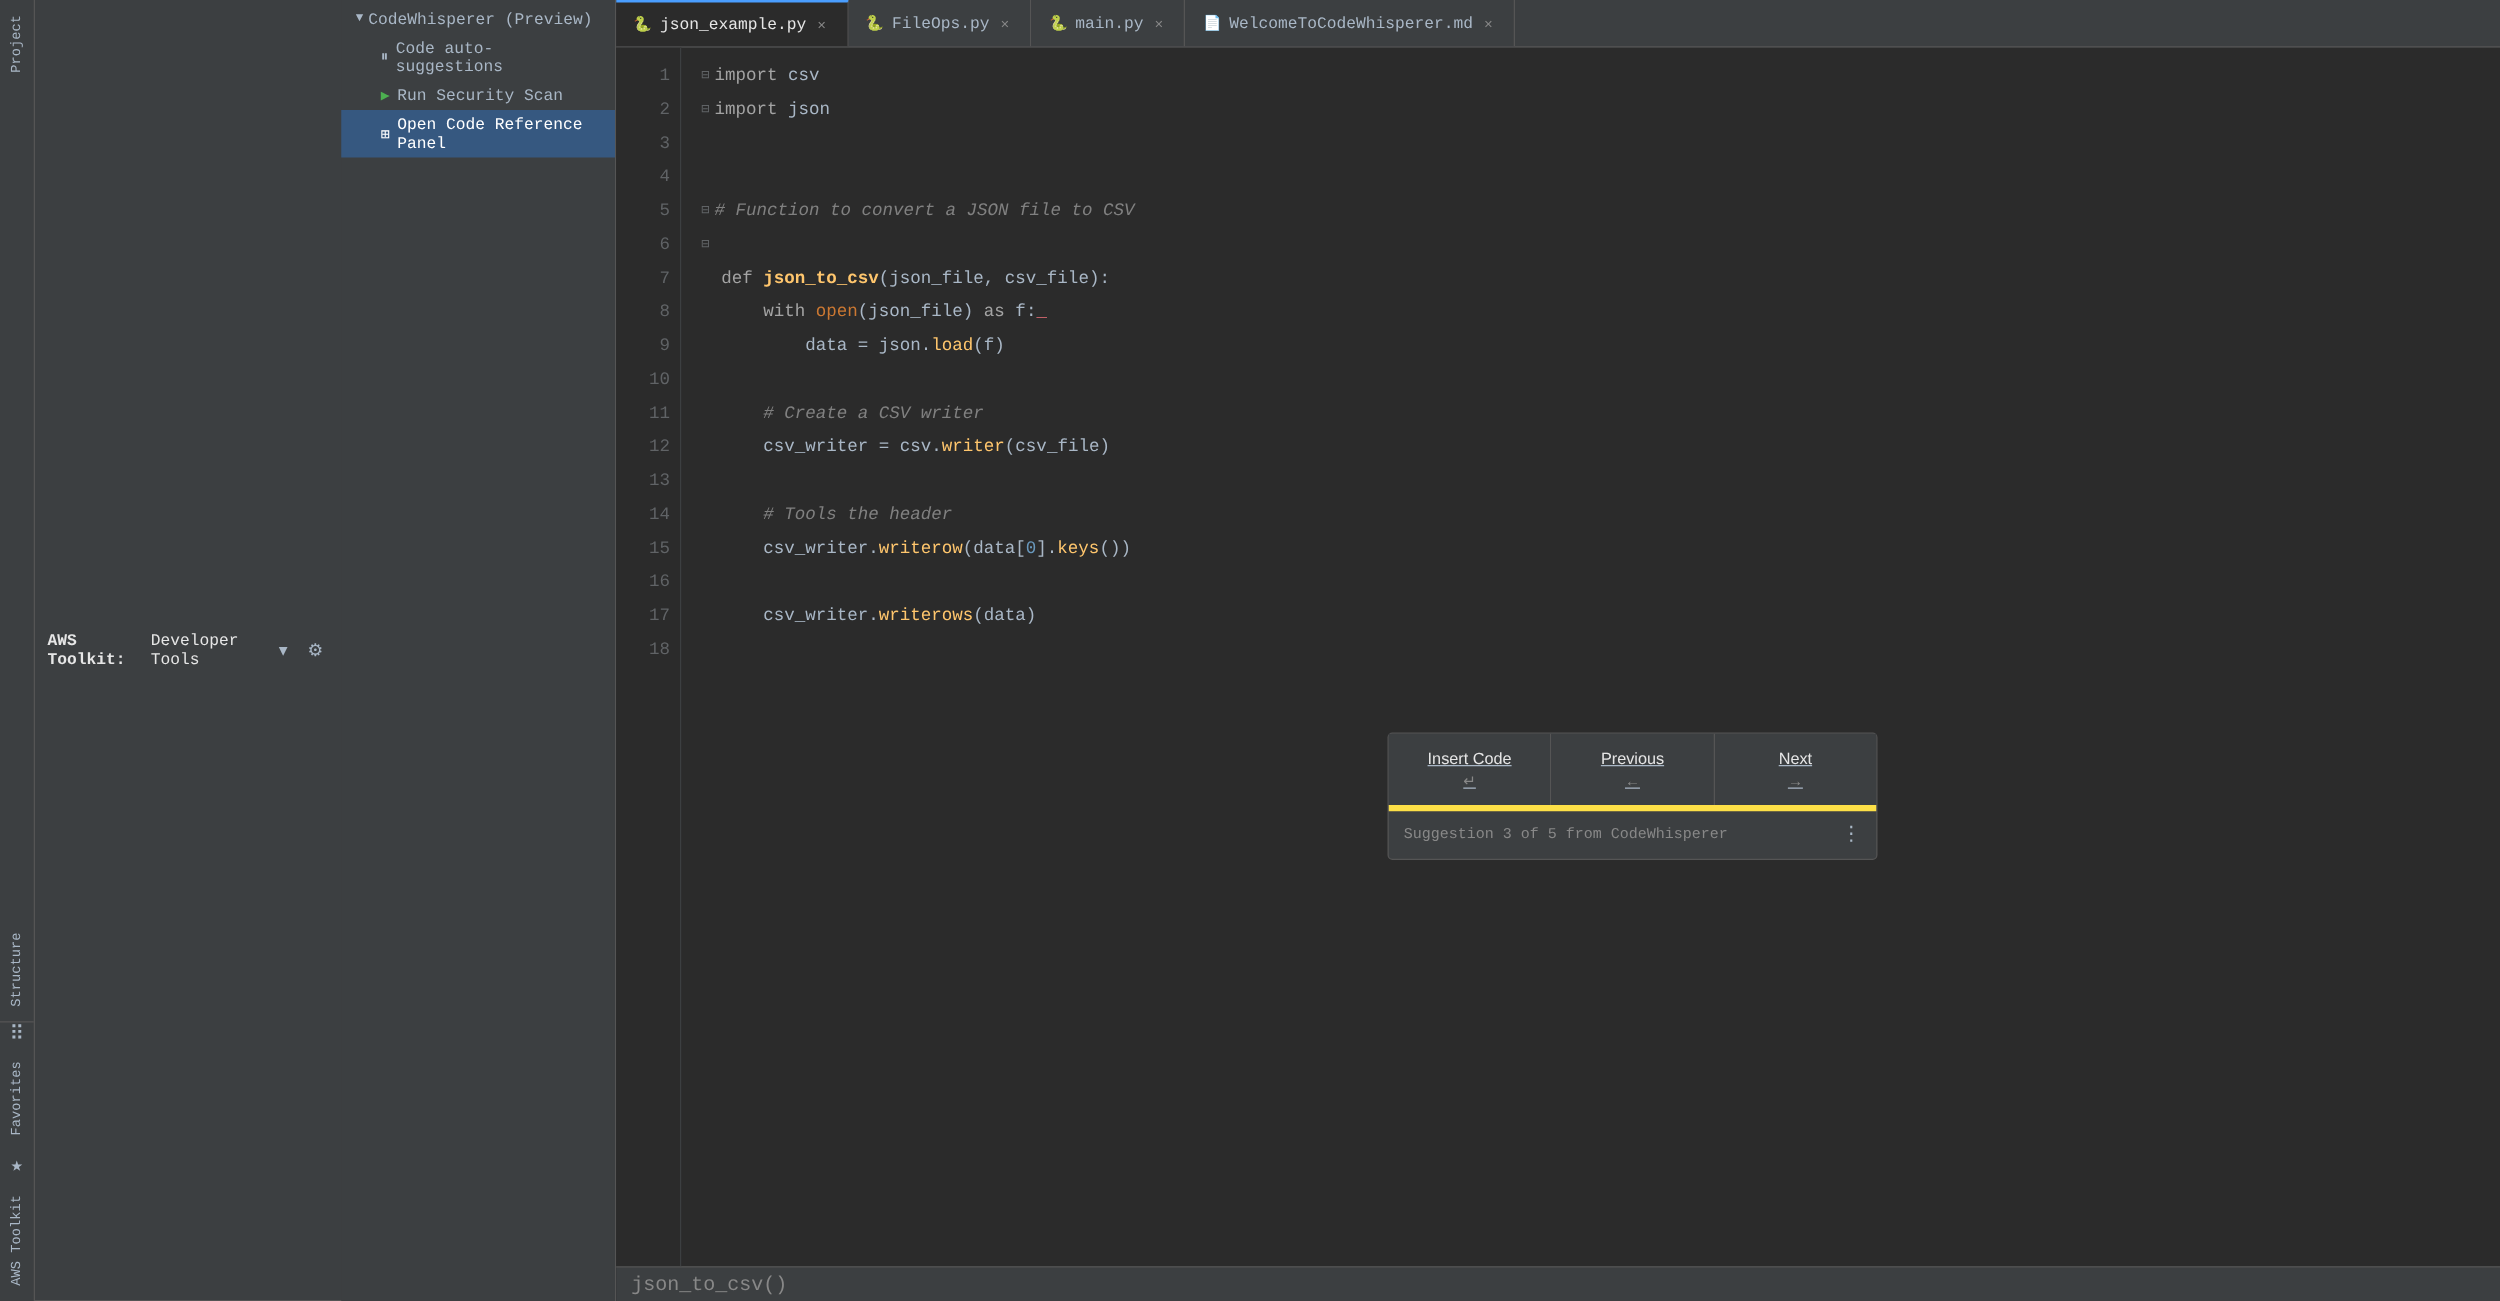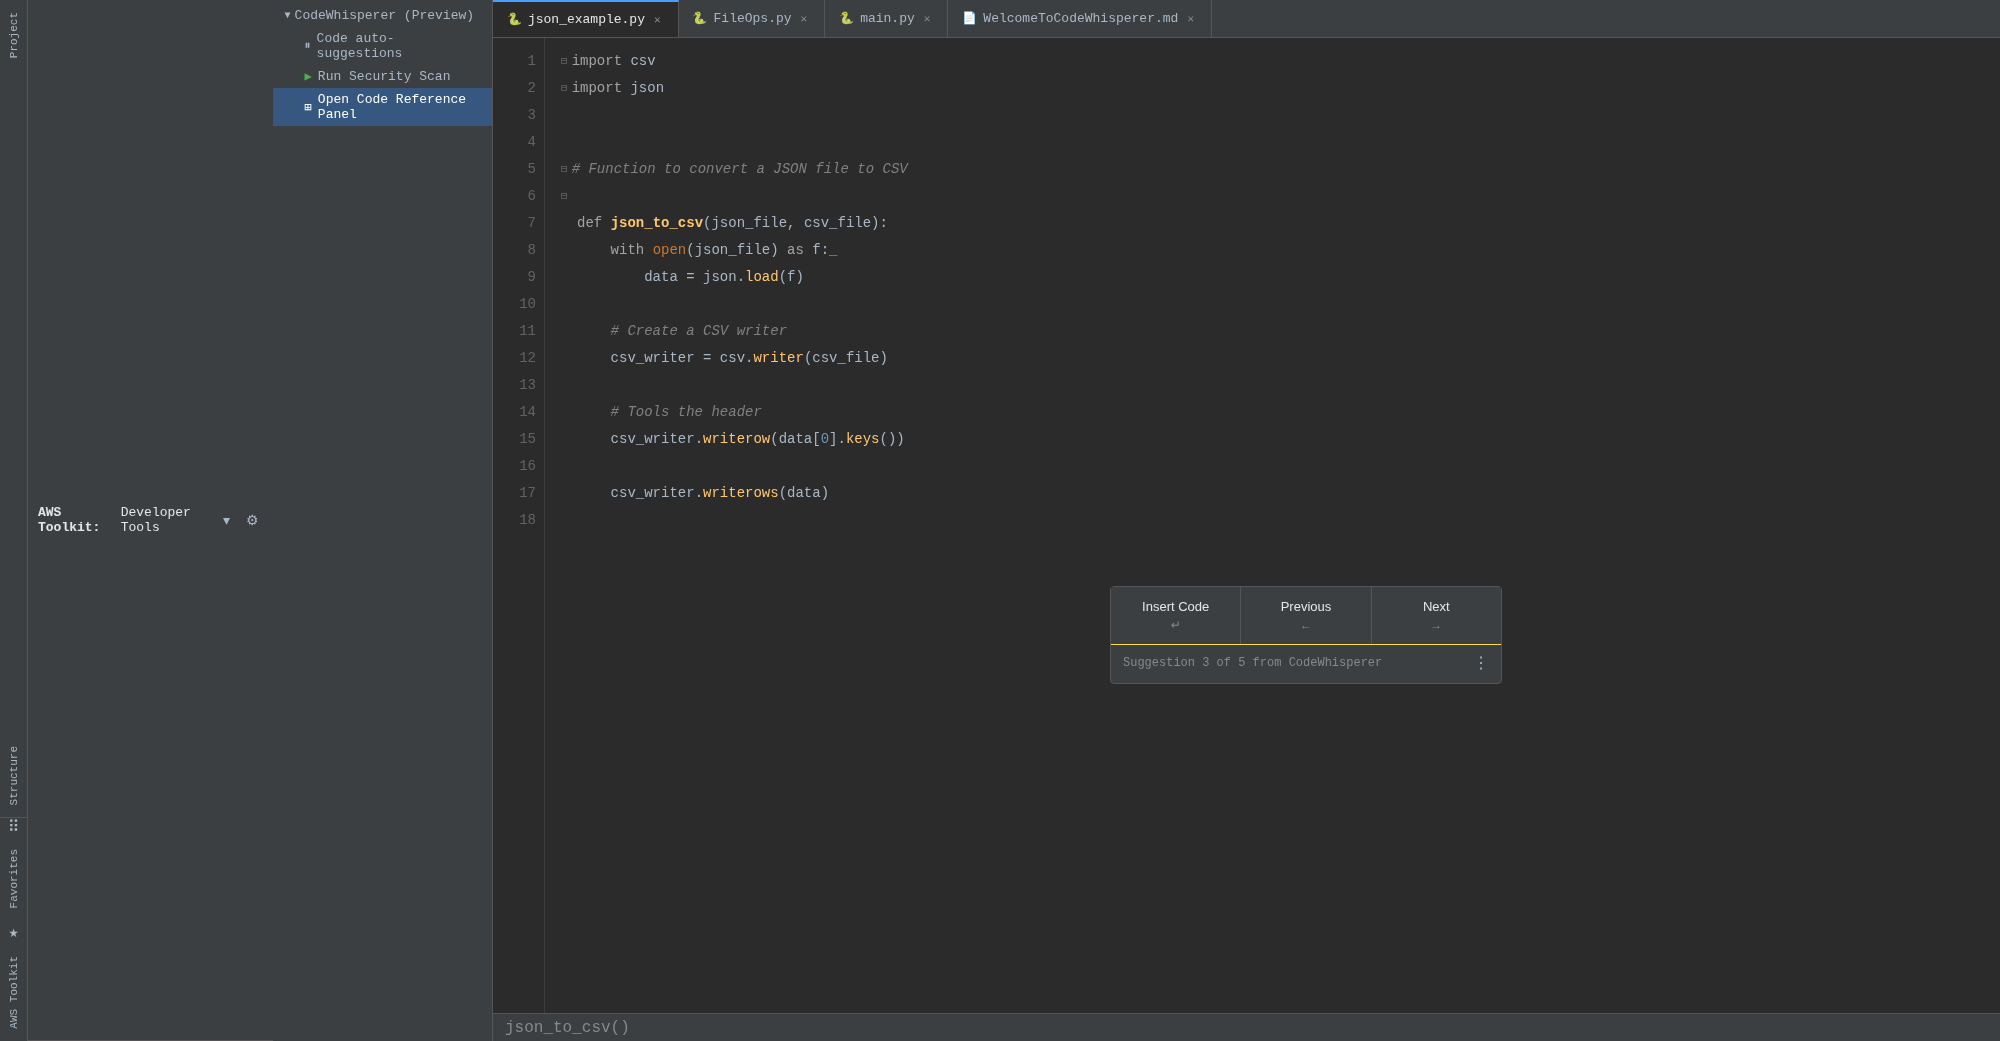--- a/index.html
+++ b/index.html
@@ -227,21 +227,22 @@
       background: #3c3f41;
       border: 1px solid #555;
       border-radius: 4px;
       padding: 0;
       z-index: 100;
       width: 392px;
     }
 
     .suggestion-buttons {
       display: flex;
-      border-bottom: 1px solid #fde047;
+      border-bottom: 5px solid #fde047;
+      text-decoration: underline;
     }
 
     .suggestion-btn {
       flex: 1;
       background: #3c3f41;
       border: none;
       border-right: 1px solid #555;
       color: #e6e6e6;
       padding: 12px 8px;
       cursor: pointer;

